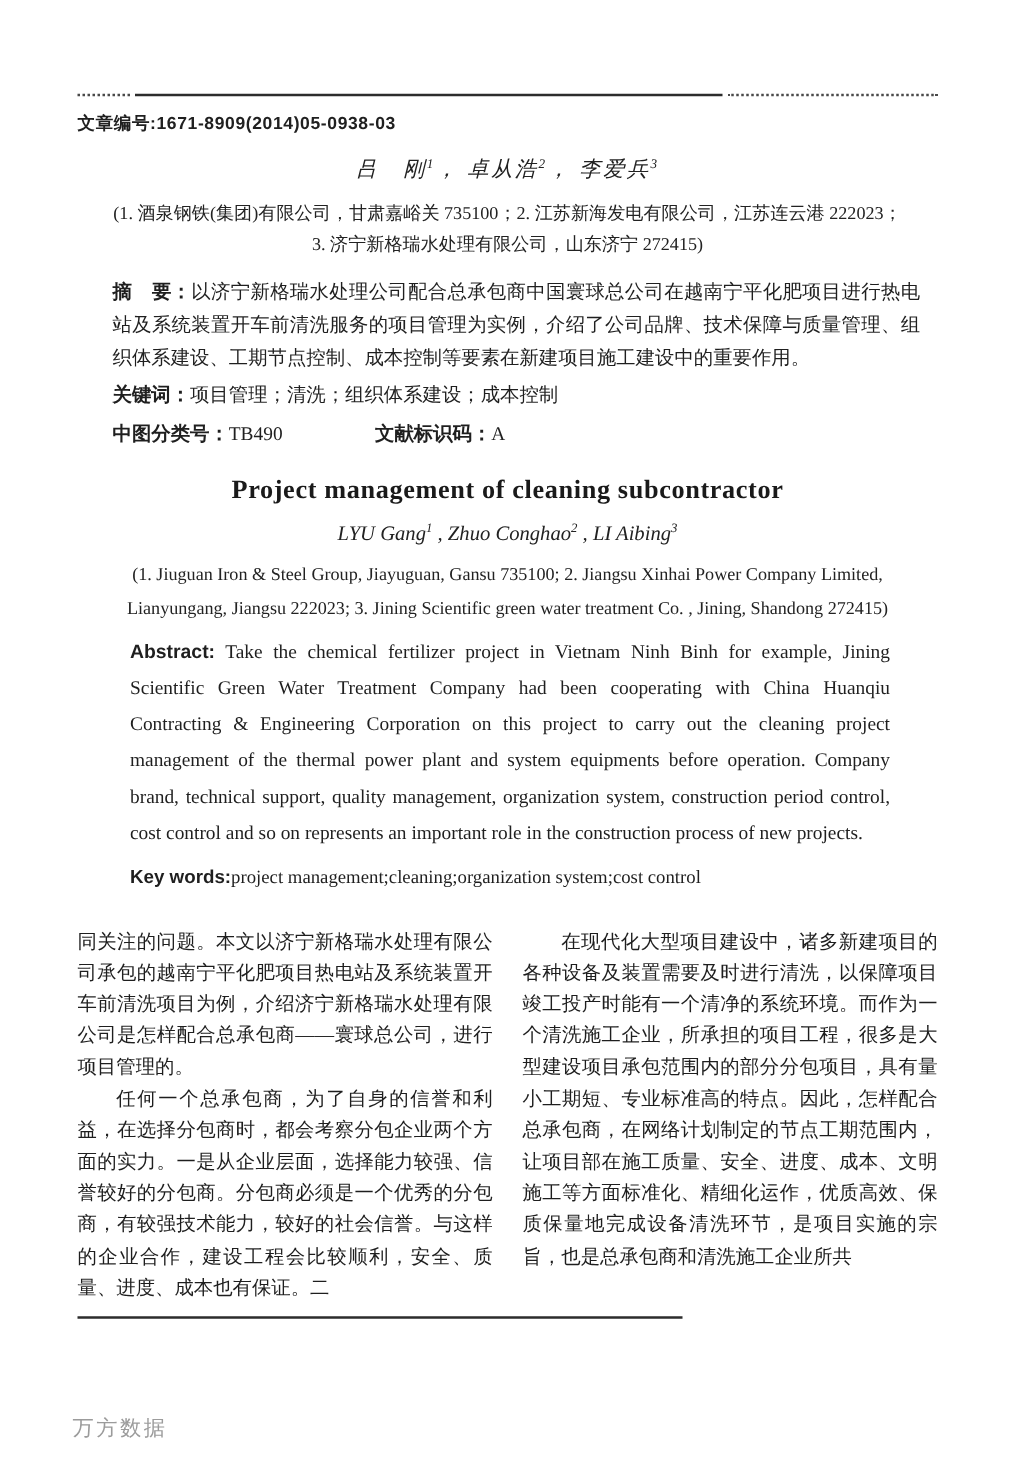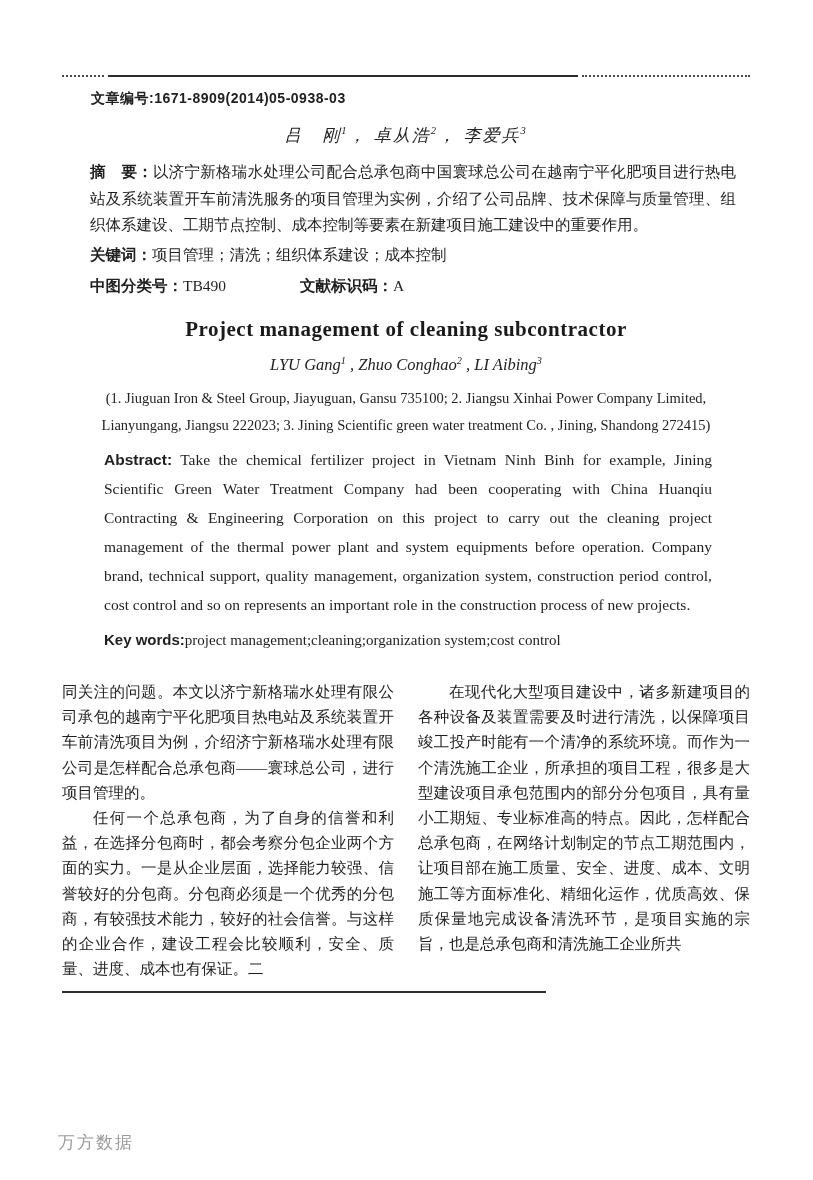--- a/index.html
+++ b/index.html
@@ -27,21 +27,21 @@
   .journal-en{font-family:"Liberation Serif",serif;font-weight:700;font-size:16px;letter-spacing:1px;margin-top:3px;color:#222;}
   .hdr-right{width:150px;text-align:center;font-size:13px;line-height:20px;letter-spacing:1px;padding-top:6px;color:#222;}
   .hdr-rule{display:flex;align-items:center;margin-top:8px;height:3px;}
   .hdr-rule .dotl{width:42px;border-top:2px dotted #4a4a4a;}
   .hdr-rule .solid{flex:1;border-top:2px solid #2c2c2c;margin:0 4px;}
   .hdr-rule .dotr{width:168px;border-top:2px dotted #4a4a4a;}
   
   .art-no{
     margin-top:13px;
     font-family:"Liberation Sans","DejaVu Sans",sans-serif;
-    font-weight:700;font-size:14px;color:#202020;letter-spacing:0.5px;margin-left:29px;
+    font-weight:700;font-size:14px;color:#202020;letter-spacing:0.5px;
   }
   
   .title-cn{
     margin-top:18px;text-align:center;
     font-family:"Liberation Sans","DejaVu Sans",sans-serif;
     font-weight:900;font-size:42px;letter-spacing:5px;color:#141414;
     text-shadow:0.8px 0 0 #141414;
   }
   .authors-cn{margin-top:16px;text-align:center;font-size:17px;font-style:italic;letter-spacing:2px;color:#222;}
   sup{font-size:0.62em;vertical-align:super;}
@@ -91,20 +91,24 @@
 
   <div class="art-no">文章编号:1671-8909(2014)05-0938-03</div>
 
 
   <div class="authors-cn">
     <span><span>吕　刚</span><sup>1</sup><span>，</span></span>
     <span><span>卓从浩</span><sup>2</sup><span>，</span></span>
     <span><span>李爱兵</span><sup>3</sup><span></span></span>
   </div>
 
+  <div class="affil-cn">
+    <div>(1. 酒泉钢铁(集团)有限公司，甘肃嘉峪关 735100；2. 江苏新海发电有限公司，江苏连云港 222023；</div>
+    <div>3. 济宁新格瑞水处理有限公司，山东济宁 272415)</div>
+  </div>
 
   <div class="abs-cn">
     <span class="lbl">摘　要：</span><span>以济宁新格瑞水处理公司配合总承包商中国寰球总公司在越南宁平化肥项目进行热电站及系统装置开车前清洗服务的项目管理为实例，介绍了公司品牌、技术保障与质量管理、组织体系建设、工期节点控制、成本控制等要素在新建项目施工建设中的重要作用。</span>
   </div>
 
   <div class="kw-cn">
     <span class="lbl">关键词：</span><span>项目管理；清洗；组织体系建设；成本控制</span>
   </div>
 
   <div class="clc-line">

